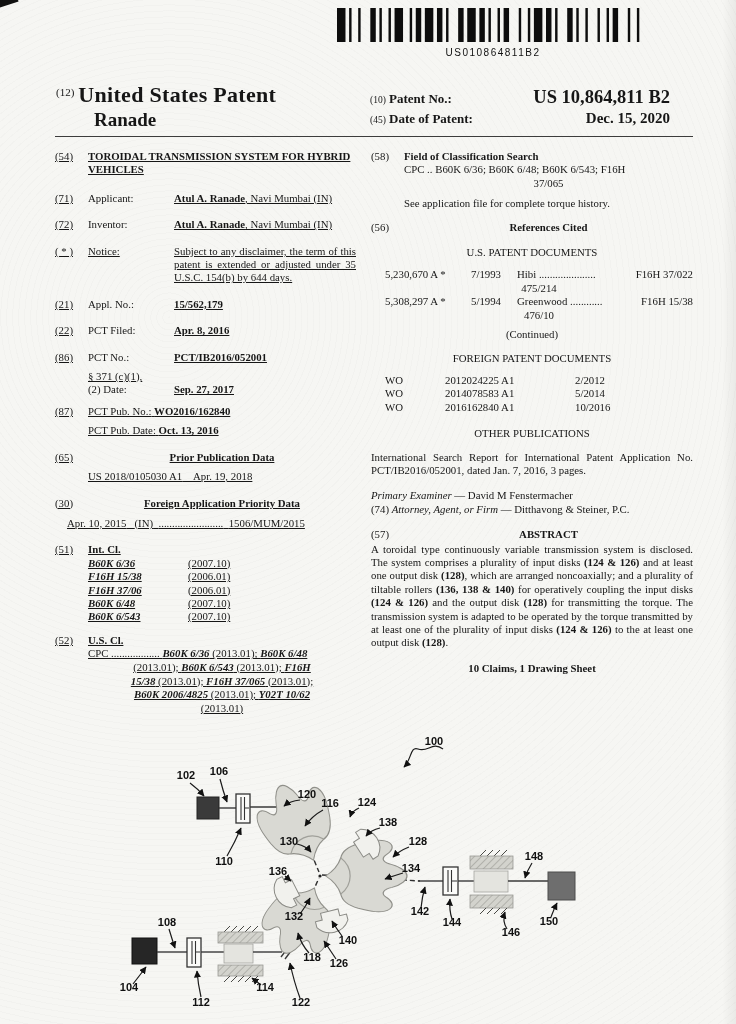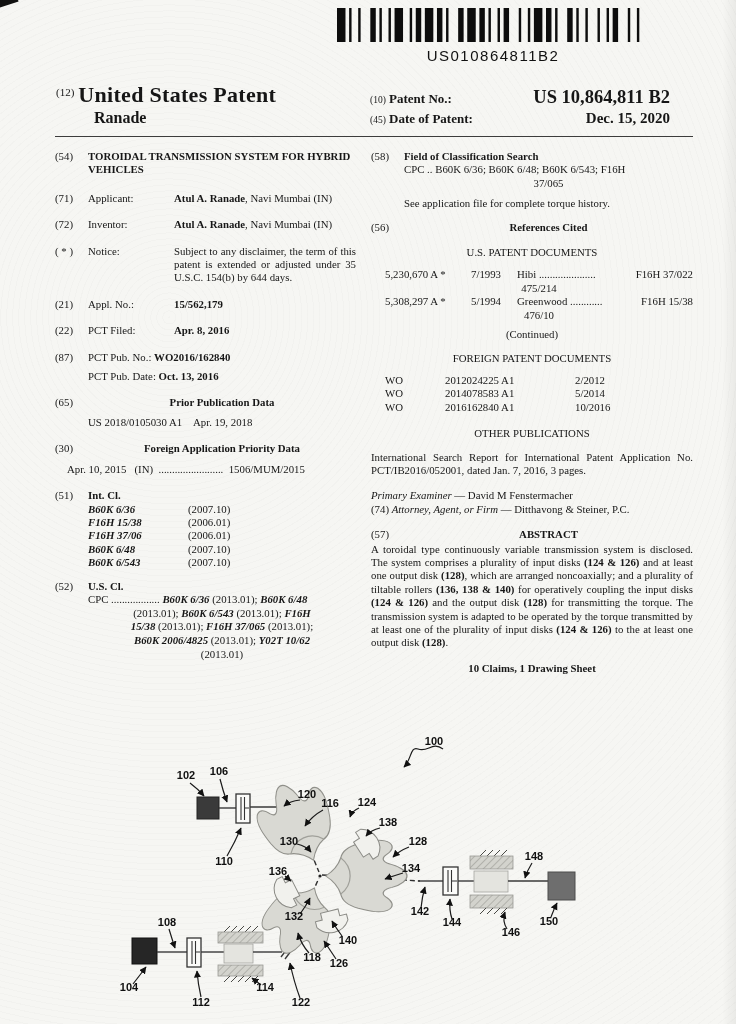--- a/index.html
+++ b/index.html
@@ -8,38 +8,38 @@
     background:#f6f6f3;
     font-family:"Liberation Serif", serif;color:#161616;
   }
   .noise{position:absolute;inset:0;pointer-events:none;
     background-image:repeating-radial-gradient(circle at 23% 31%, rgba(0,0,0,0.015) 0 1px, transparent 1px 6px);}
   .corner-mark{position:absolute;left:-4px;top:-2px;width:22px;height:7px;background:#111;transform:rotate(-18deg);}
   .edge-shade{position:absolute;top:0;right:0;width:14px;height:100%;background:linear-gradient(to right, rgba(0,0,0,0) , rgba(0,0,0,0.05));}
 
   
   .barcode-wrap{position:absolute;left:337px;top:8px;width:312px;text-align:center;}
-  .barcode-text{font-family:"Liberation Sans", sans-serif;font-size:15px;letter-spacing:1.5px;margin-top:1px;color:#111;}
+  .barcode-text{font-family:"Liberation Sans", sans-serif;font-size:10px;letter-spacing:1.5px;margin-top:1px;color:#111;}
 
   
   .hdr-left{position:absolute;left:56px;top:82px;width:300px;}
   .kind-num{font-size:11px;vertical-align:6px;}
   .us-patent{font-size:22px;font-weight:700;letter-spacing:0.3px;}
-  .surname{font-size:16px;font-weight:700;margin-left:38px;margin-top:1px;}
+  .surname{font-size:19px;font-weight:700;margin-left:38px;margin-top:1px;}
   .hdr-right{position:absolute;left:370px;top:88px;width:300px;}
   .hdr-row{display:flex;justify-content:space-between;align-items:baseline;line-height:18px;}
   .hdr-label{font-size:13px;font-weight:700;}
   .hdr-label .sm{font-weight:400;}
   .patent-no-value{font-size:18.5px;font-weight:700;}
   .date-value{font-size:15px;font-weight:700;}
   .hrule{position:absolute;left:55px;top:136px;width:638px;height:0;border-top:1.6px solid #3c3c3c;}
 
   
   .col{position:absolute;font-size:10.8px;line-height:13.4px;}
-  .col-left{left:55px;top:150px;width:301px;}
+  .col-left{left:55px;top:150px;width:301px;text-decoration:underline;}
   .col-right{left:371px;top:150px;width:322px;}
   .item{display:flex;margin-bottom:13px;}
   .inum{width:33px;flex:none;}
   .icontent{flex:1;}
   .lbl{display:inline-block;width:86px;}
   .b{font-weight:700;}
   .i{font-style:italic;}
   .bi{font-weight:700;font-style:italic;}
   .sm{font-size:9.5px;}
   .center{text-align:center;}
@@ -164,20 +164,28 @@
   <div class="item">
     <span class="inum">(21)</span>
     <span class="icontent"><span class="lbl">Appl. No.:</span><span class="b">15/562,179</span></span>
   </div>
 
   <div class="item">
     <span class="inum">(22)</span>
     <span class="icontent"><span class="lbl">PCT Filed:</span><span class="b">Apr. 8, 2016</span></span>
   </div>
 
+  <div class="item" style="margin-bottom:8px;">
+    <span class="inum">(86)</span>
+    <span class="icontent">
+      <div><span class="lbl">PCT No.:</span><span class="b">PCT/IB2016/052001</span></div>
+      <div style="margin-top:6px;">§ 371 (c)(1),</div>
+      <div><span class="lbl">(2) Date:</span><span class="b">Sep. 27, 2017</span></div>
+    </span>
+  </div>
 
   <div class="item">
     <span class="inum">(87)</span>
     <span class="icontent">
       <div><span>PCT Pub. No.:</span> <span class="b">WO2016/162840</span></div>
       <div style="margin-top:6px;"><span>PCT Pub. Date:</span> <span class="b">Oct. 13, 2016</span></div>
     </span>
   </div>
 
   <div class="item">

